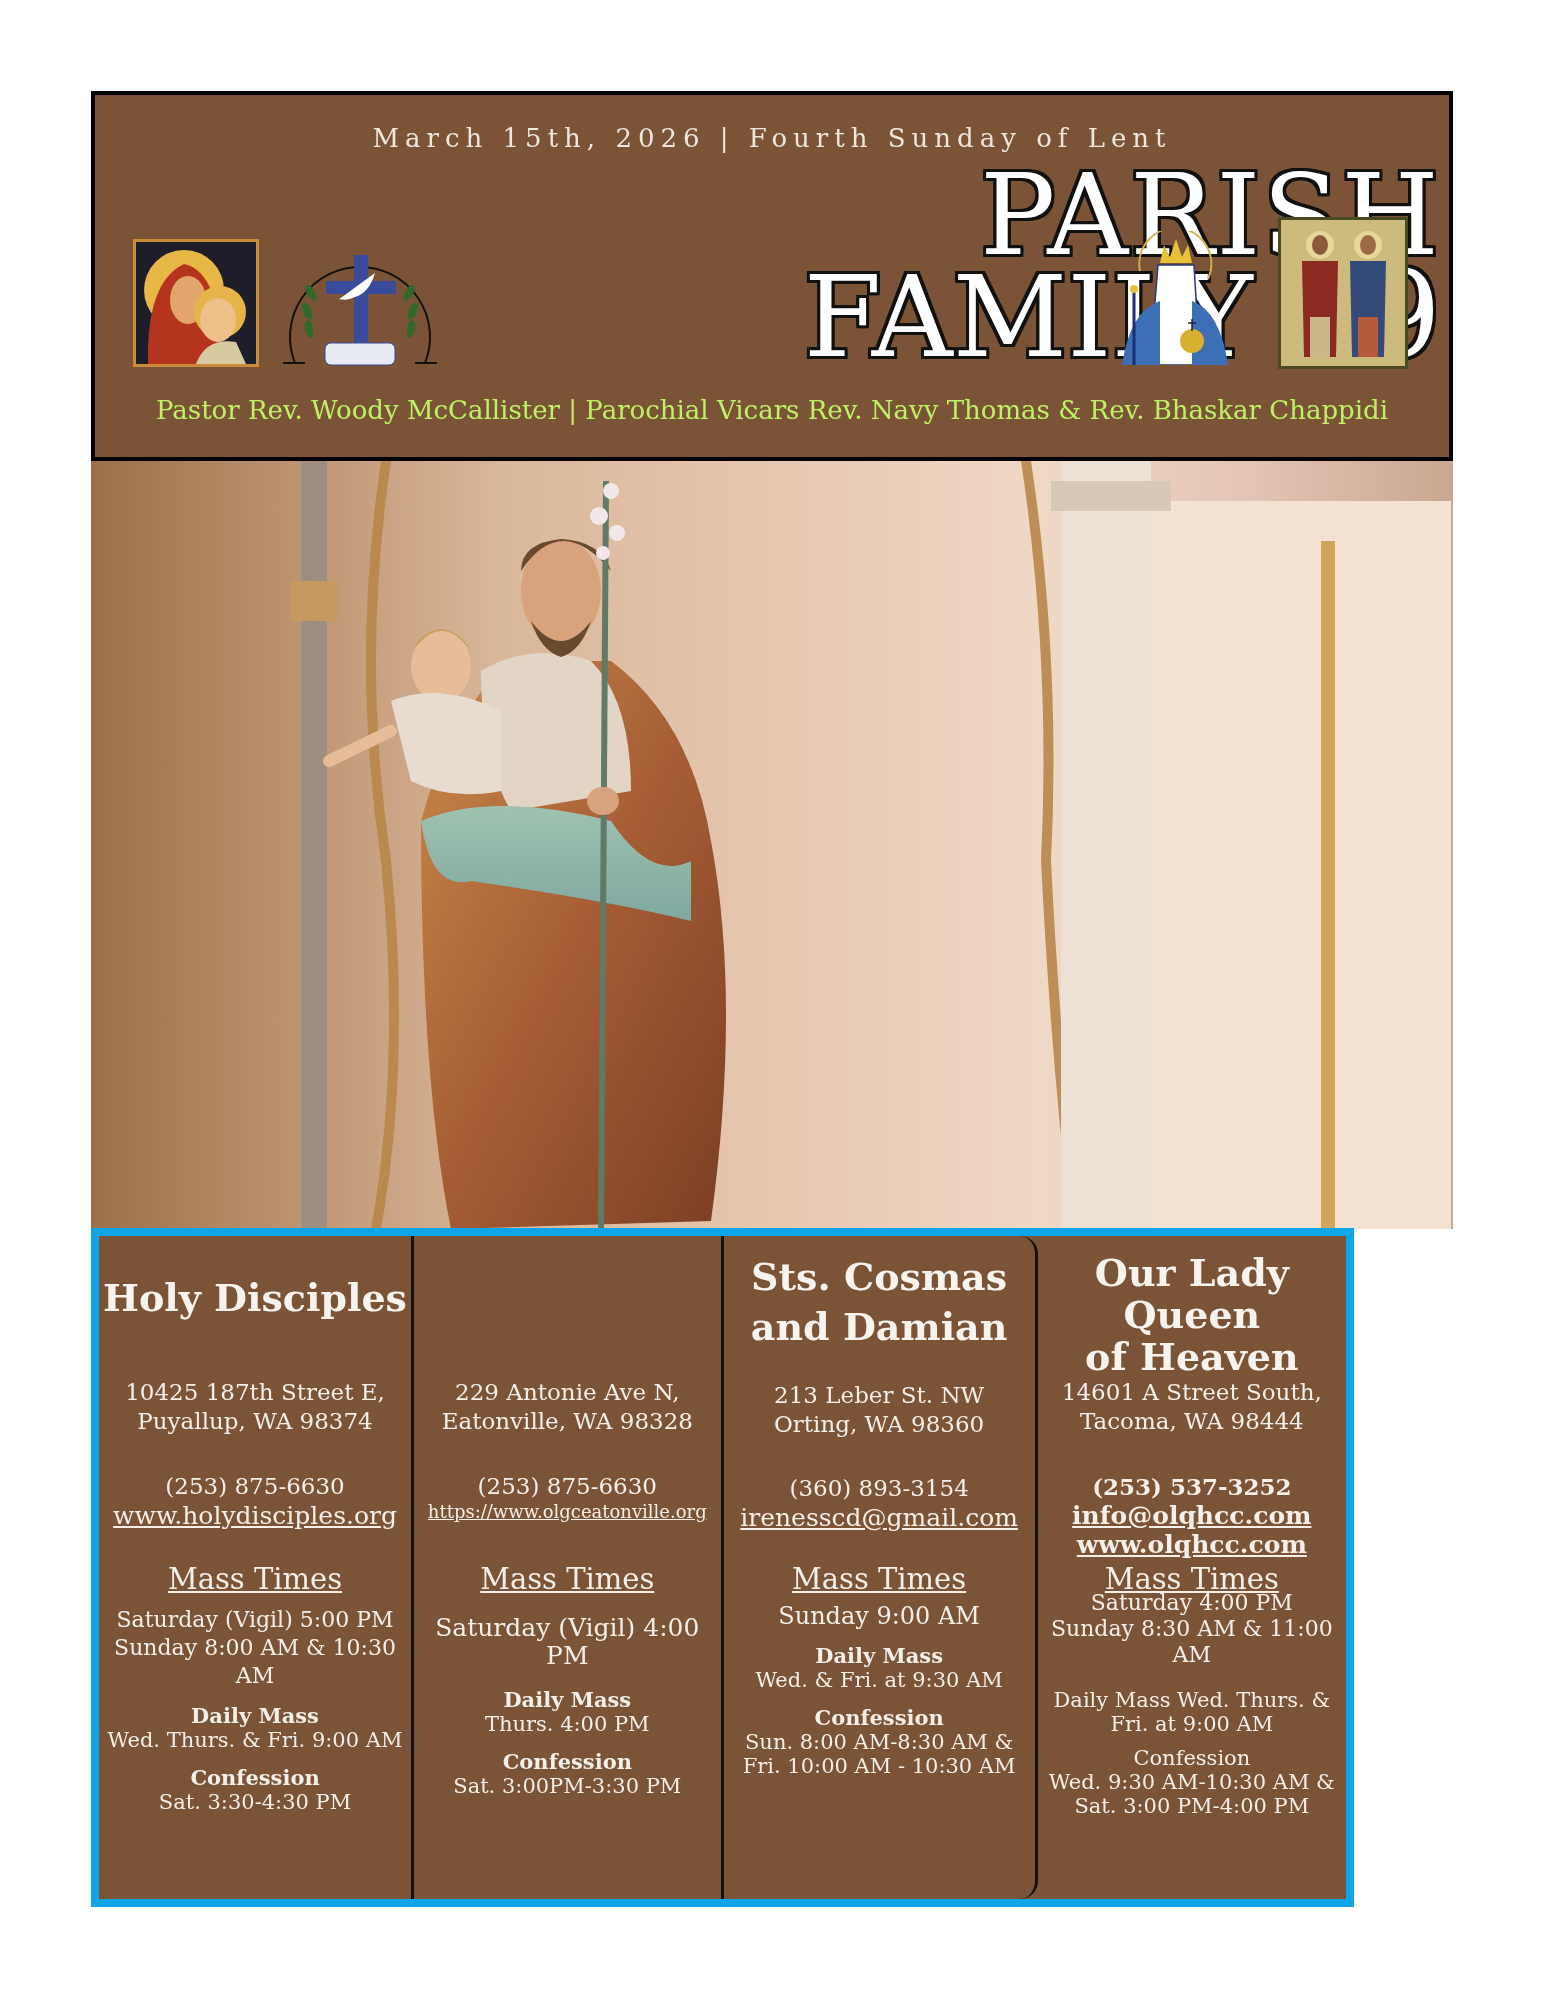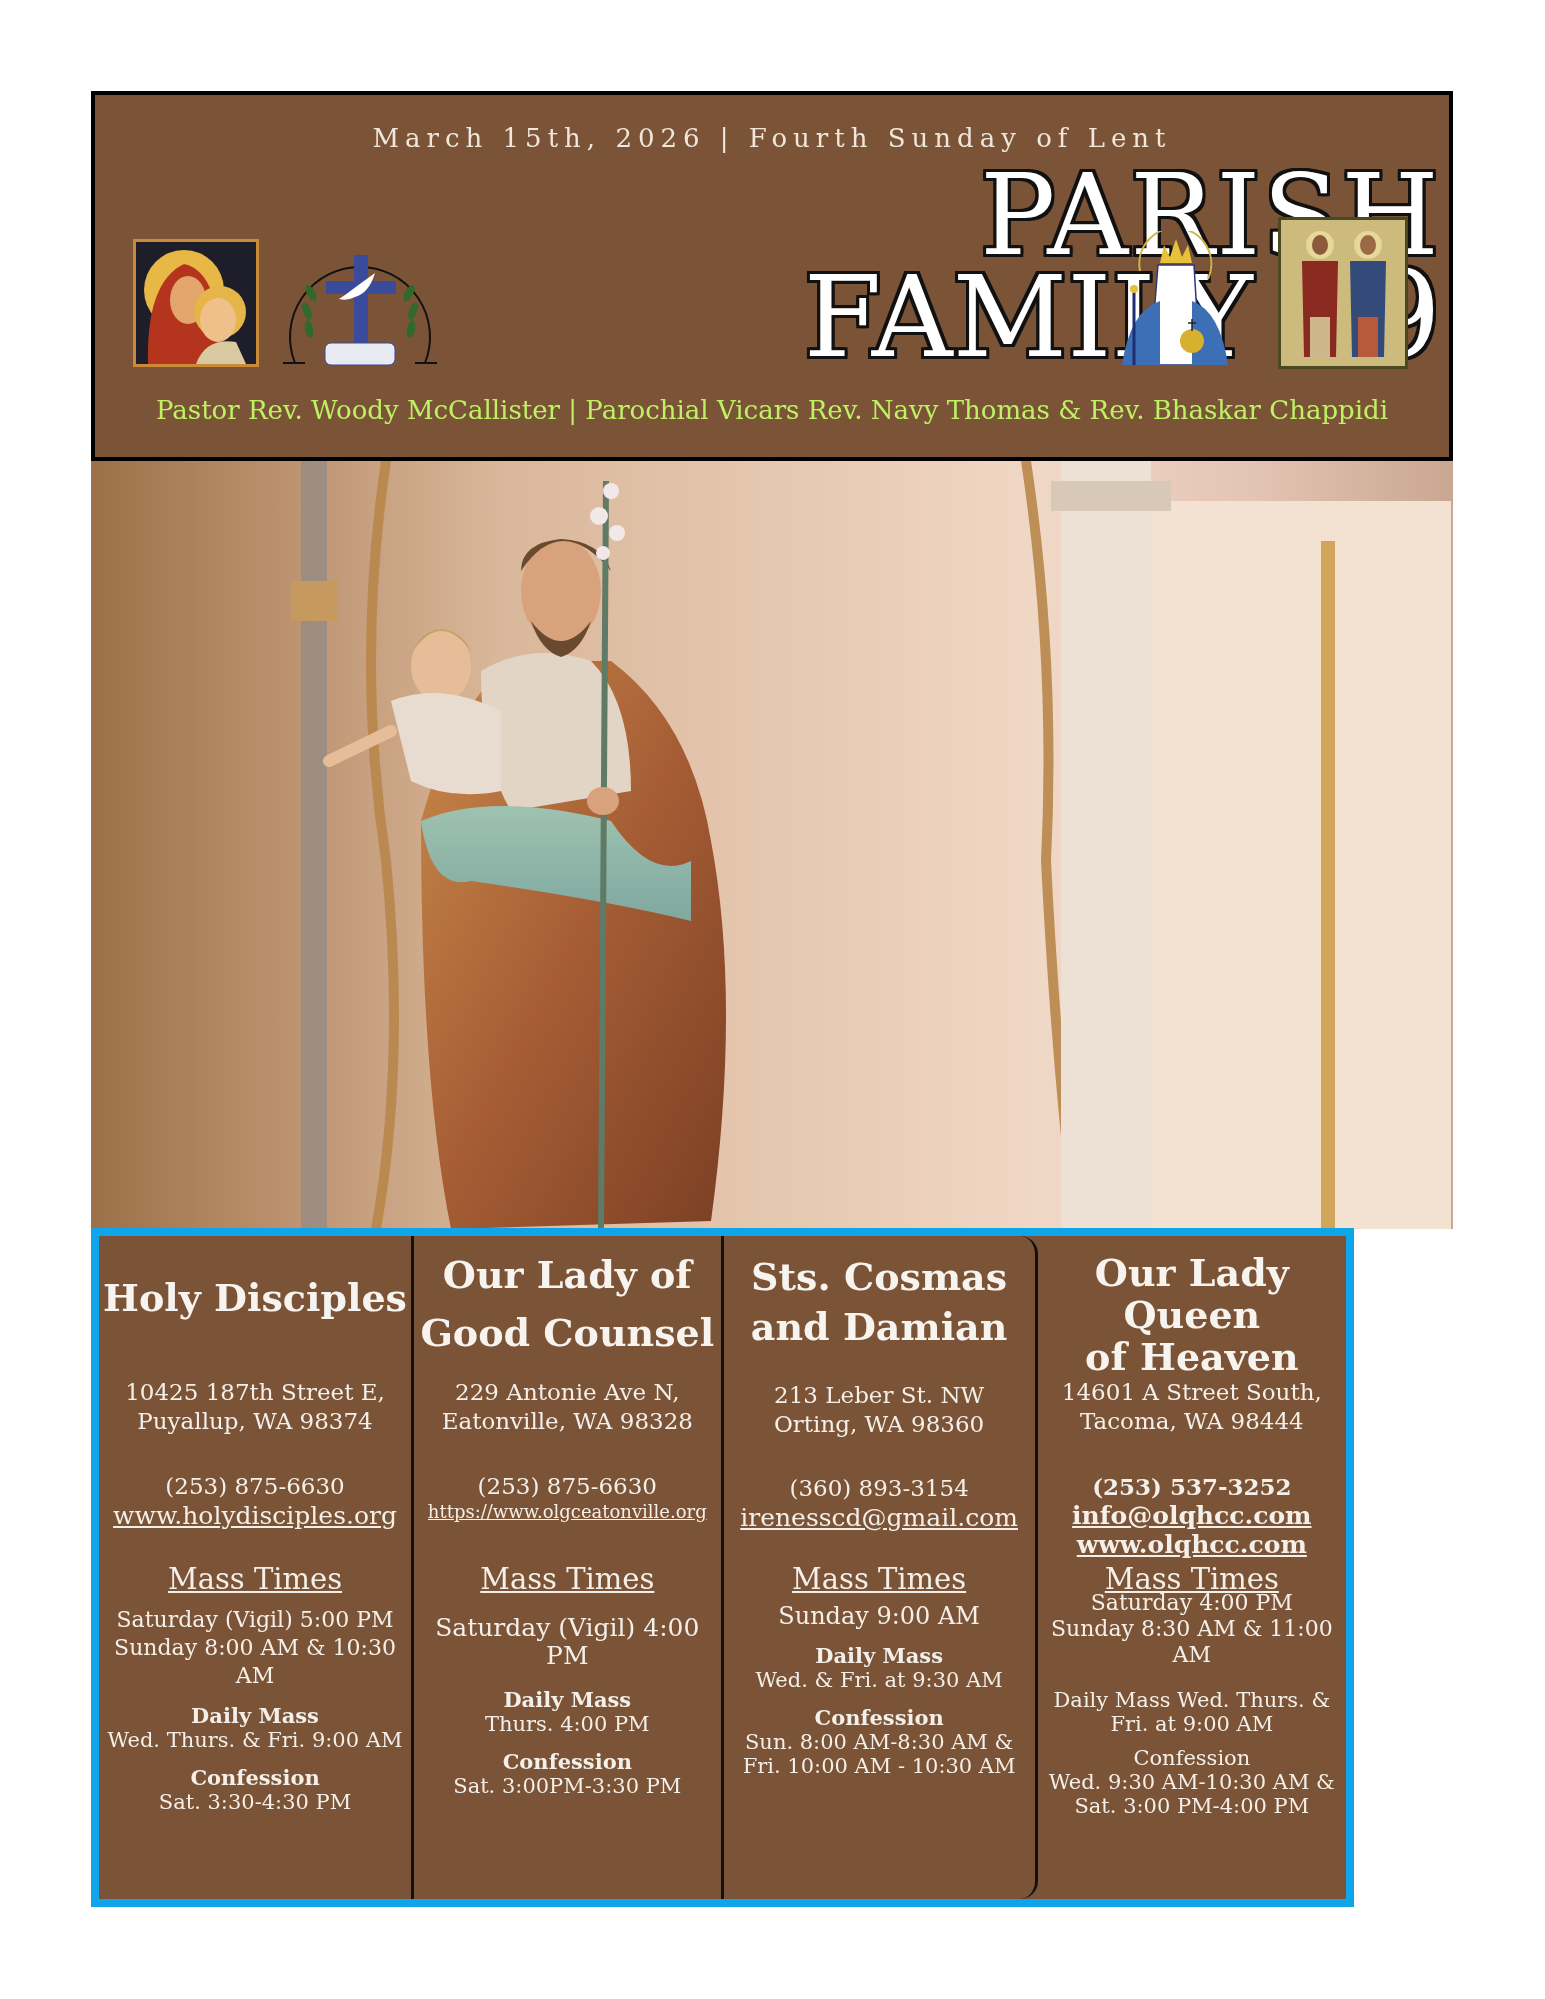--- a/index.html
+++ b/index.html
@@ -190,24 +190,20 @@
       <div>Saturday (Vigil) 5:00 PM</div>
       <div>Sunday 8:00 AM &amp; 10:30 AM</div>
       <span class="sub-h">Daily Mass</span>
       <span class="sub-v">Wed. Thurs. &amp; Fri. 9:00 AM</span>
       <span class="sub-h">Confession</span>
       <span class="sub-v">Sat. 3:30-4:30 PM</span>
     </div>
   </div>
 
   <div class="col col2">
-    <div class="pname" style="top:10px; line-height:58px;">
-      <div>Our Lady of</div>
-      <div>Good Counsel</div>
-    </div>
     <div class="addr" style="top:142px;">
       <div>229 Antonie Ave N,</div>
       <div>Eatonville, WA 98328</div>
     </div>
     <div class="contact" style="top:236px;">
       <div>(253) 875-6630</div>
       <a class="link small">https://www.olgceatonville.org</a>
     </div>
     <div class="mt-head" style="top:326px;">Mass Times</div>
     <div class="sched" style="top:378px; font-size:25px;">

